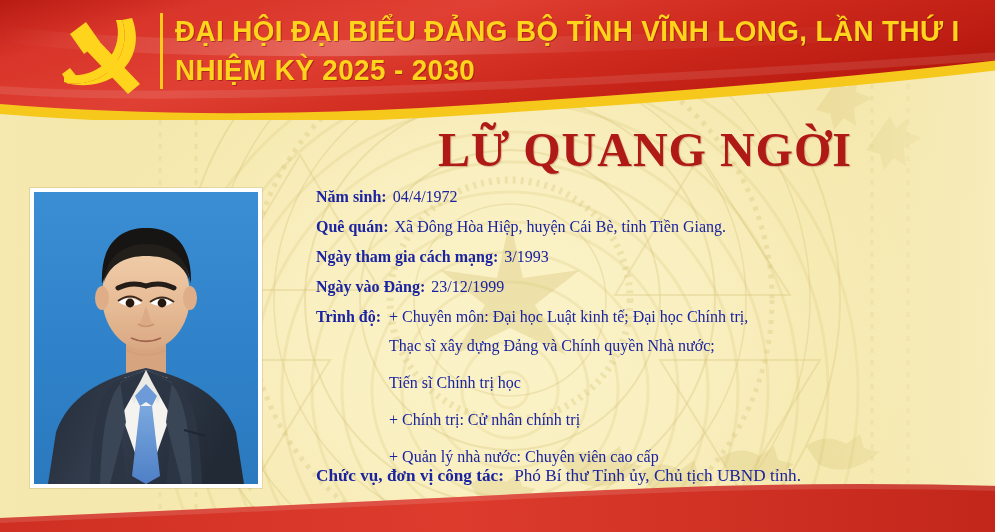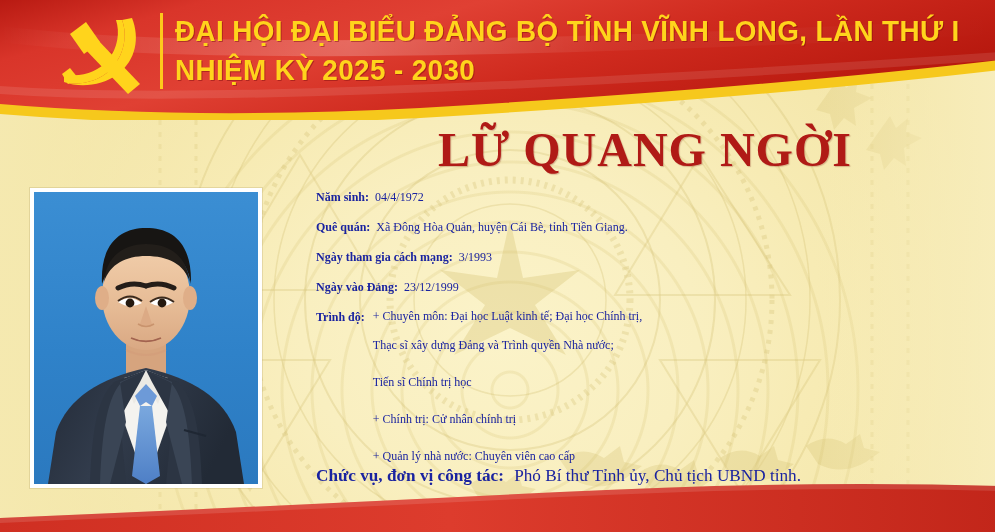--- a/index.html
+++ b/index.html
@@ -140,21 +140,21 @@
     color: #b01a16;
     letter-spacing: 1px;
     text-shadow: 1px 1px 1px rgba(120,20,10,.25);
   }
 
   .info {
     position: absolute;
     left: 316px; top: 182px;
     width: 668px;
     color: #1a23a0;
-    font-size: 12px;
+    font-size: 16px;
     line-height: 30px;
   }
   .info-row {
     display: flex;
     align-items: flex-start;
     margin-bottom: 0px;
     white-space: nowrap;
   }
   .info-label {
     font-weight: 700;
@@ -387,38 +387,38 @@
 
   <div class="info">
 
     <div class="info-row">
       <span class="info-label">Năm sinh:</span>
       <span class="info-value">04/4/1972</span>
     </div>
 
     <div class="info-row">
       <span class="info-label">Quê quán:</span>
-      <span class="info-value">Xã Đông Hòa Quản, huyện Cái Bè, tỉnh Tiền Giang.</span>
+      <span class="info-value">Xã Đông Hòa Hiệp, huyện Cái Bè, tỉnh Tiền Giang.</span>
     </div>
 
     <div class="info-row">
       <span class="info-label">Ngày tham gia cách mạng:</span>
       <span class="info-value">3/1993</span>
     </div>
 
     <div class="info-row">
       <span class="info-label">Ngày vào Đảng:</span>
       <span class="info-value">23/12/1999</span>
     </div>
 
     <div class="edu-block">
       <span class="edu-label">Trình độ:</span>
       <div class="edu-lines">
         <div class="edu-line">+ Chuyên môn: Đại học Luật kinh tế; Đại học Chính trị,</div>
-        <div class="edu-line">Thạc sĩ xây dựng Đảng và Trình quyền Nhà nước;</div>
+        <div class="edu-line">Thạc sĩ xây dựng Đảng và Chính quyền Nhà nước;</div>
         <div class="edu-line gap-top">Tiến sĩ Chính trị học</div>
         <div class="edu-line gap-top">+ Chính trị: Cử nhân chính trị</div>
         <div class="edu-line gap-top">+ Quản lý nhà nước: Chuyên viên cao cấp</div>
       </div>
     </div>
   </div>
 
   <div class="position-row">
     <span class="info-label">Chức vụ, đơn vị công tác:</span>
     <span class="info-value">Phó Bí thư Tỉnh ủy, Chủ tịch UBND tỉnh.</span>

